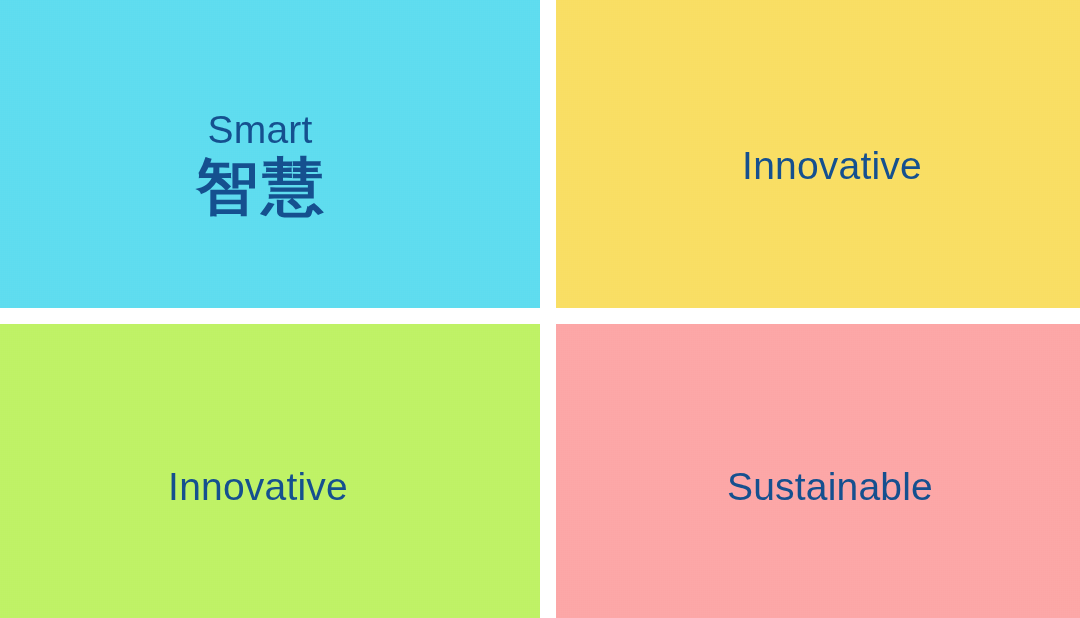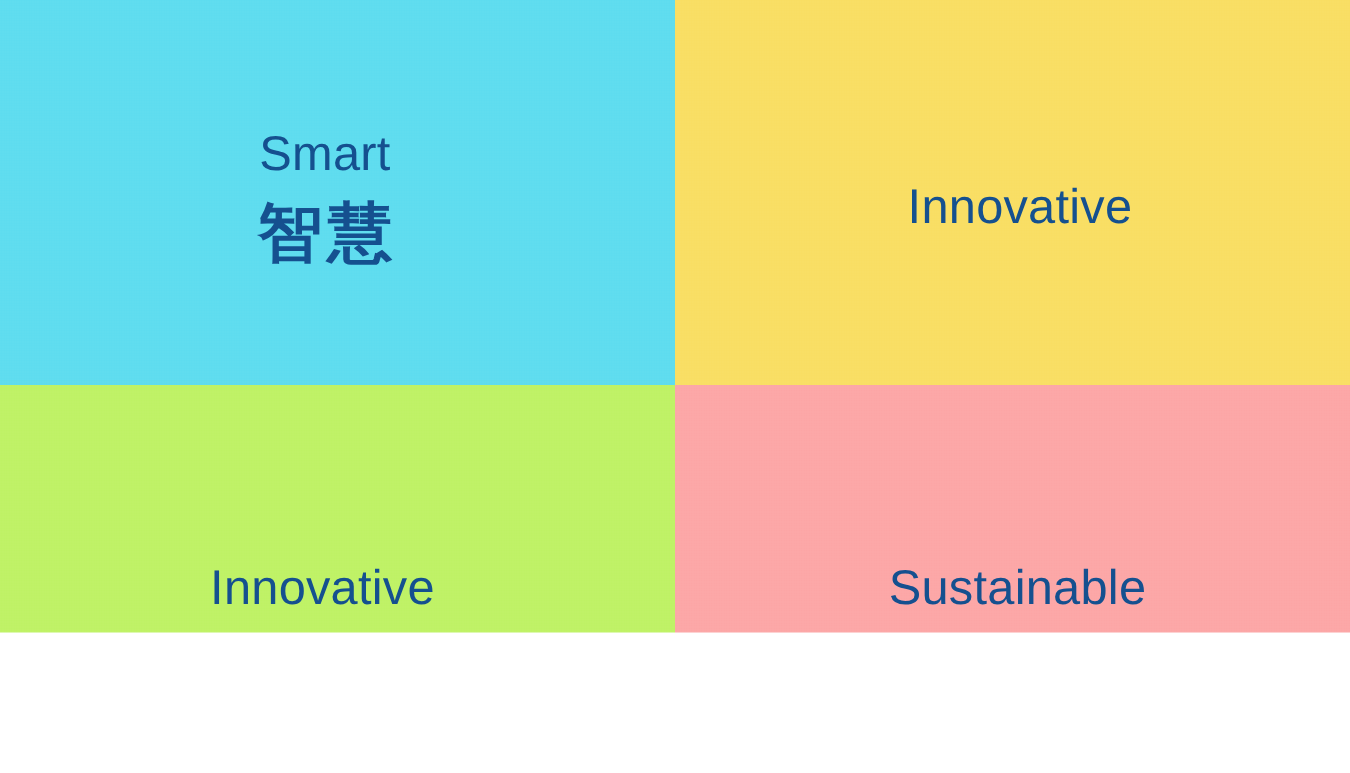--- a/index.html
+++ b/index.html
@@ -4,26 +4,27 @@
 <title>Brand Values Grid</title>
 <style>
   html, body {
     margin: 0;
     padding: 0;
     background: #ffffff;
   }
   #canvas {
     position: relative;
     width: 1080px;
-    height: 506px;
+    height: 618px;
     overflow: hidden;
     font-family: "Liberation Sans", sans-serif;
     display: grid;
     grid-template-columns: 540px 540px;
     grid-template-rows: 308px 310px;
+    gap: 16px;
   }
   .quad {
     position: relative;
     display: flex;
     flex-direction: column;
     align-items: center;
     justify-content: center;
     overflow: hidden;
     box-sizing: border-box;
   }
@@ -51,25 +52,25 @@
   .label-en {
     font-family: "Liberation Sans", sans-serif;
     font-size: 39px;
     font-weight: 400;
     letter-spacing: 0.2px;
     white-space: nowrap;
     margin: 0 0 6px 0;
   }
   .label-cjk {
     font-family: "DejaVu Sans", "Liberation Sans", sans-serif;
-    font-size: 52px;
+    font-size: 62px;
     font-weight: 700;
     letter-spacing: 4px;
     white-space: nowrap;
-    margin: 12px;
+    margin: 1px;
     text-indent: 4px;
   }
 
   
   #quad-smart       .quad-inner { transform: translate(-10px, 10px); }
   #quad-energetic   .quad-inner { transform: translate(  6px, 14px); }
   #quad-innovative  .quad-inner { transform: translate(-12px, 10px); }
   #quad-sustainable .quad-inner { transform: translate(  4px, 10px); }
 </style>
 </head>

